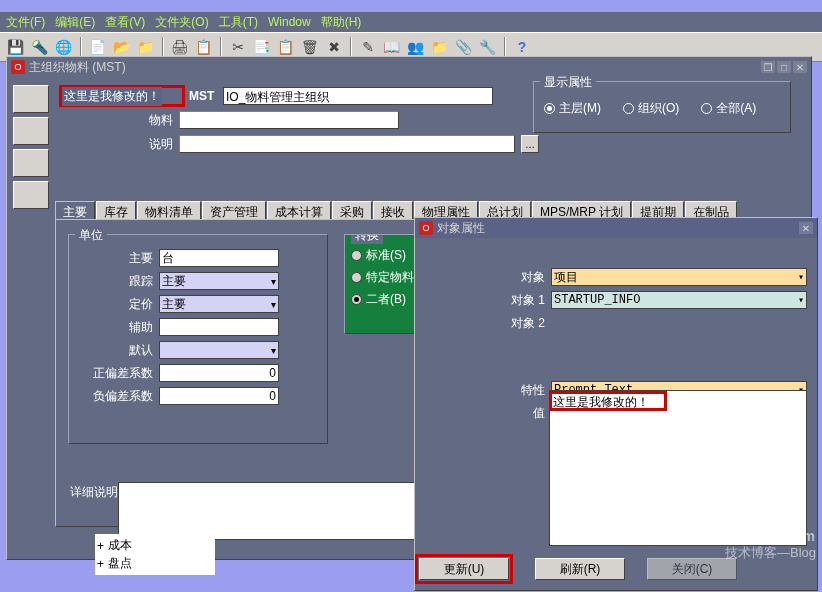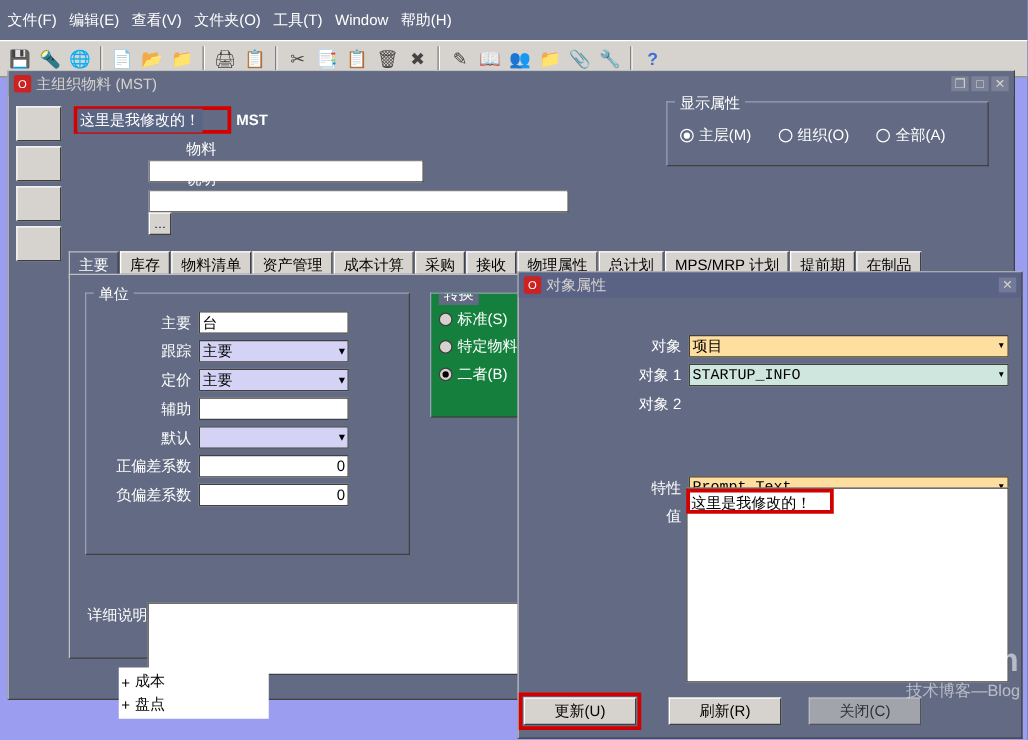--- a/index.html
+++ b/index.html
@@ -1,33 +1,33 @@
 <!DOCTYPE html>
 <html><head>
 <meta charset="utf-8">
 <style>
 * { box-sizing: border-box; margin: 0; padding: 0; font-family: "Microsoft YaHei", SimSun, sans-serif; font-size: 12px; }
 body { width: 822px; height: 592px; background: #9b9df1; overflow: hidden; position: relative; }
-.menubar { height: 32px; background: #636b84; color: #ffffff; display: flex; align-items: center; padding-left: 6px; gap: 10px; }
+.menubar { height: 20px; background: #636b84; color: #bef264; display: flex; align-items: center; padding-left: 6px; gap: 10px; margin-top: 12px; }
 .menubar span { cursor: default; }
 .toolbar { height: 30px; background: #d6d3ce; border-top: 1px solid #fff; border-bottom: 1px solid #808080; display: flex; align-items: center; padding: 0 6px; gap: 4px; }
 .toolbar .tbtn { width: 20px; height: 20px; display: flex; align-items: center; justify-content: center; font-size: 14px; color: #444; }
 .toolbar .sep { width: 2px; height: 20px; border-left: 1px solid #808080; border-right: 1px solid #fff; margin: 0 2px; }
 .main-window { position: absolute; left: 6px; top: 56px; width: 806px; height: 504px; background: #636b84; border: 1px solid #404040; border-top-color: #c0c0c0; border-left-color: #c0c0c0; }
 .titlebar { height: 20px; background: #636b84; color: #d6d3ce; display: flex; align-items: center; padding-left: 4px; }
 .titlebar .orc { width: 14px; height: 14px; background: #cc2222; border-radius: 2px; margin-right: 4px; display: flex; align-items: center; justify-content: center; color: #fff; font-size: 9px; }
 .titlebar .tbuttons { margin-left: auto; display: flex; gap: 2px; padding-right: 4px; }
 .titlebar .tbuttons span { width: 14px; height: 12px; background: rgba(255,255,255,.15); display: flex; align-items: center; justify-content: center; font-size: 10px; }
 .form-body { position: absolute; left: 2px; right: 2px; top: 22px; bottom: 2px; background: #636b84; }
 .sidetabs { position: absolute; left: 0; top: 6px; width: 40px; display: flex; flex-direction: column; gap: 4px; }
 .sidetabs .stab { width: 36px; height: 28px; background: #d6d3ce; border: 1px solid #404040; border-top-color: #fff; border-left-color: #fff; margin-left: 4px; }
 .header-area { position: absolute; left: 46px; top: 6px; right: 8px; height: 80px; }
 .highlighted-box { position: absolute; left: 4px; top: 0; width: 126px; height: 22px; border: 3px solid #d40000; display: flex; align-items: center; }
 .highlighted-box .innerlabel { background: #5a6584; color: #fff; padding: 1px 2px; }
-.field-row { position: absolute; display: flex; align-items: flex-start; flex-direction: column; }
+.field-row { position: absolute; display: flex; align-items: flex-end; }
 .field-row .lbl { color: #fff; text-align: right; width: 60px; padding-right: 6px; }
 .text-input { height: 18px; background: #fff; border: 1px solid #404040; border-top-color: #808080; border-left-color: #808080; padding: 0 2px; }
 .mst-lbl { position: absolute; left: 134px; top: 4px; color: #fff; font-weight: bold; }
 .org-field { position: absolute; left: 168px; top: 2px; width: 270px; height: 18px; background: #fff; border: 1px solid #404040; font-size: 12px; padding: 1px 2px; }
 .group-box { position: absolute; border: 1px solid #404040; border-top-color: #9aa0b5; border-left-color: #9aa0b5; }
 .group-title { position: absolute; top: -8px; left: 6px; background: #636b84; color: #fff; padding: 0 4px; }
 .radio { color: #fff; display: inline-flex; align-items: center; gap: 4px; }
 .radio input { appearance: none; width: 11px; height: 11px; border-radius: 50%; border: 1px solid #fff; background: #636b84; position: relative; }
 .radio input:checked::after { content: ""; position: absolute; left: 2px; top: 2px; width: 5px; height: 5px; border-radius: 50%; background: #fff; }
 .tabs { position: absolute; left: 46px; top: 122px; display: flex; gap: 1px; }
@@ -58,21 +58,21 @@
 .prow .pcombo::after { content: "▾"; position: absolute; right: 2px; font-size: 10px; }
 .pcombo.yellow { background: #ffdf9f; }
 .pcombo.blue { background: #cfe6df; }
 .val-highlight { position: absolute; left: 134px; top: 173px; width: 118px; height: 20px; border: 3px solid #d40000; }
 .val-text { position: absolute; left: 138px; top: 176px; color: #000; font-size: 12px; z-index: 2; }
 .val-area { position: absolute; left: 134px; top: 172px; right: 10px; bottom: 44px; background: #fff; border: 1px solid #404040; }
 .prop-buttons { position: absolute; left: 0; right: 0; bottom: 6px; height: 30px; display: flex; align-items: center; gap: 22px; }
 .btn { width: 90px; height: 22px; background: #d6d3ce; border: 1px solid #404040; border-top-color: #fff; border-left-color: #fff; display: flex; align-items: center; justify-content: center; }
 .btn-highlight { border: 3px solid #d40000; padding: 1px; }
 .watermark { position: absolute; right: 6px; bottom: 30px; color: rgba(255,255,255,.55); text-align: right; z-index: 30; pointer-events: none; }
-.watermark .big { font-size: 26px; font-weight: bold; letter-spacing: 1px; }
+.watermark .big { font-size: 14px; font-weight: bold; letter-spacing: 1px; }
 .watermark .small { font-size: 13px; }
 .ellipsis-btn { width: 18px; height: 18px; background: #d6d3ce; border: 1px solid #404040; border-top-color: #fff; border-left-color: #fff; display: inline-flex; align-items: center; justify-content: center; font-size: 10px; }
 </style>
 </head>
 <body>
 
 <div class="menubar">
   <span>文件(F)</span>
   <span>编辑(E)</span>
   <span>查看(V)</span>
@@ -127,20 +127,21 @@
       <div class="stab"></div>
       <div class="stab"></div>
       <div class="stab"></div>
     </div>
 
     <div class="header-area">
       <div class="highlighted-box">
         <span class="innerlabel">这里是我修改的！</span>
       </div>
       <span class="mst-lbl">MST</span>
+      <div class="org-field">IO_物料管理主组织</div>
 
       <div class="field-row" style="top:26px;left:64px">
         <span class="lbl">物料</span>
         <input class="text-input" style="width: 220px;">
       </div>
       <div class="field-row" style="top:50px;left:64px">
         <span class="lbl">说明</span>
         <input class="text-input" style="width: 336px;">
         <span style="width:6px"></span>
         <span class="ellipsis-btn">…</span>

